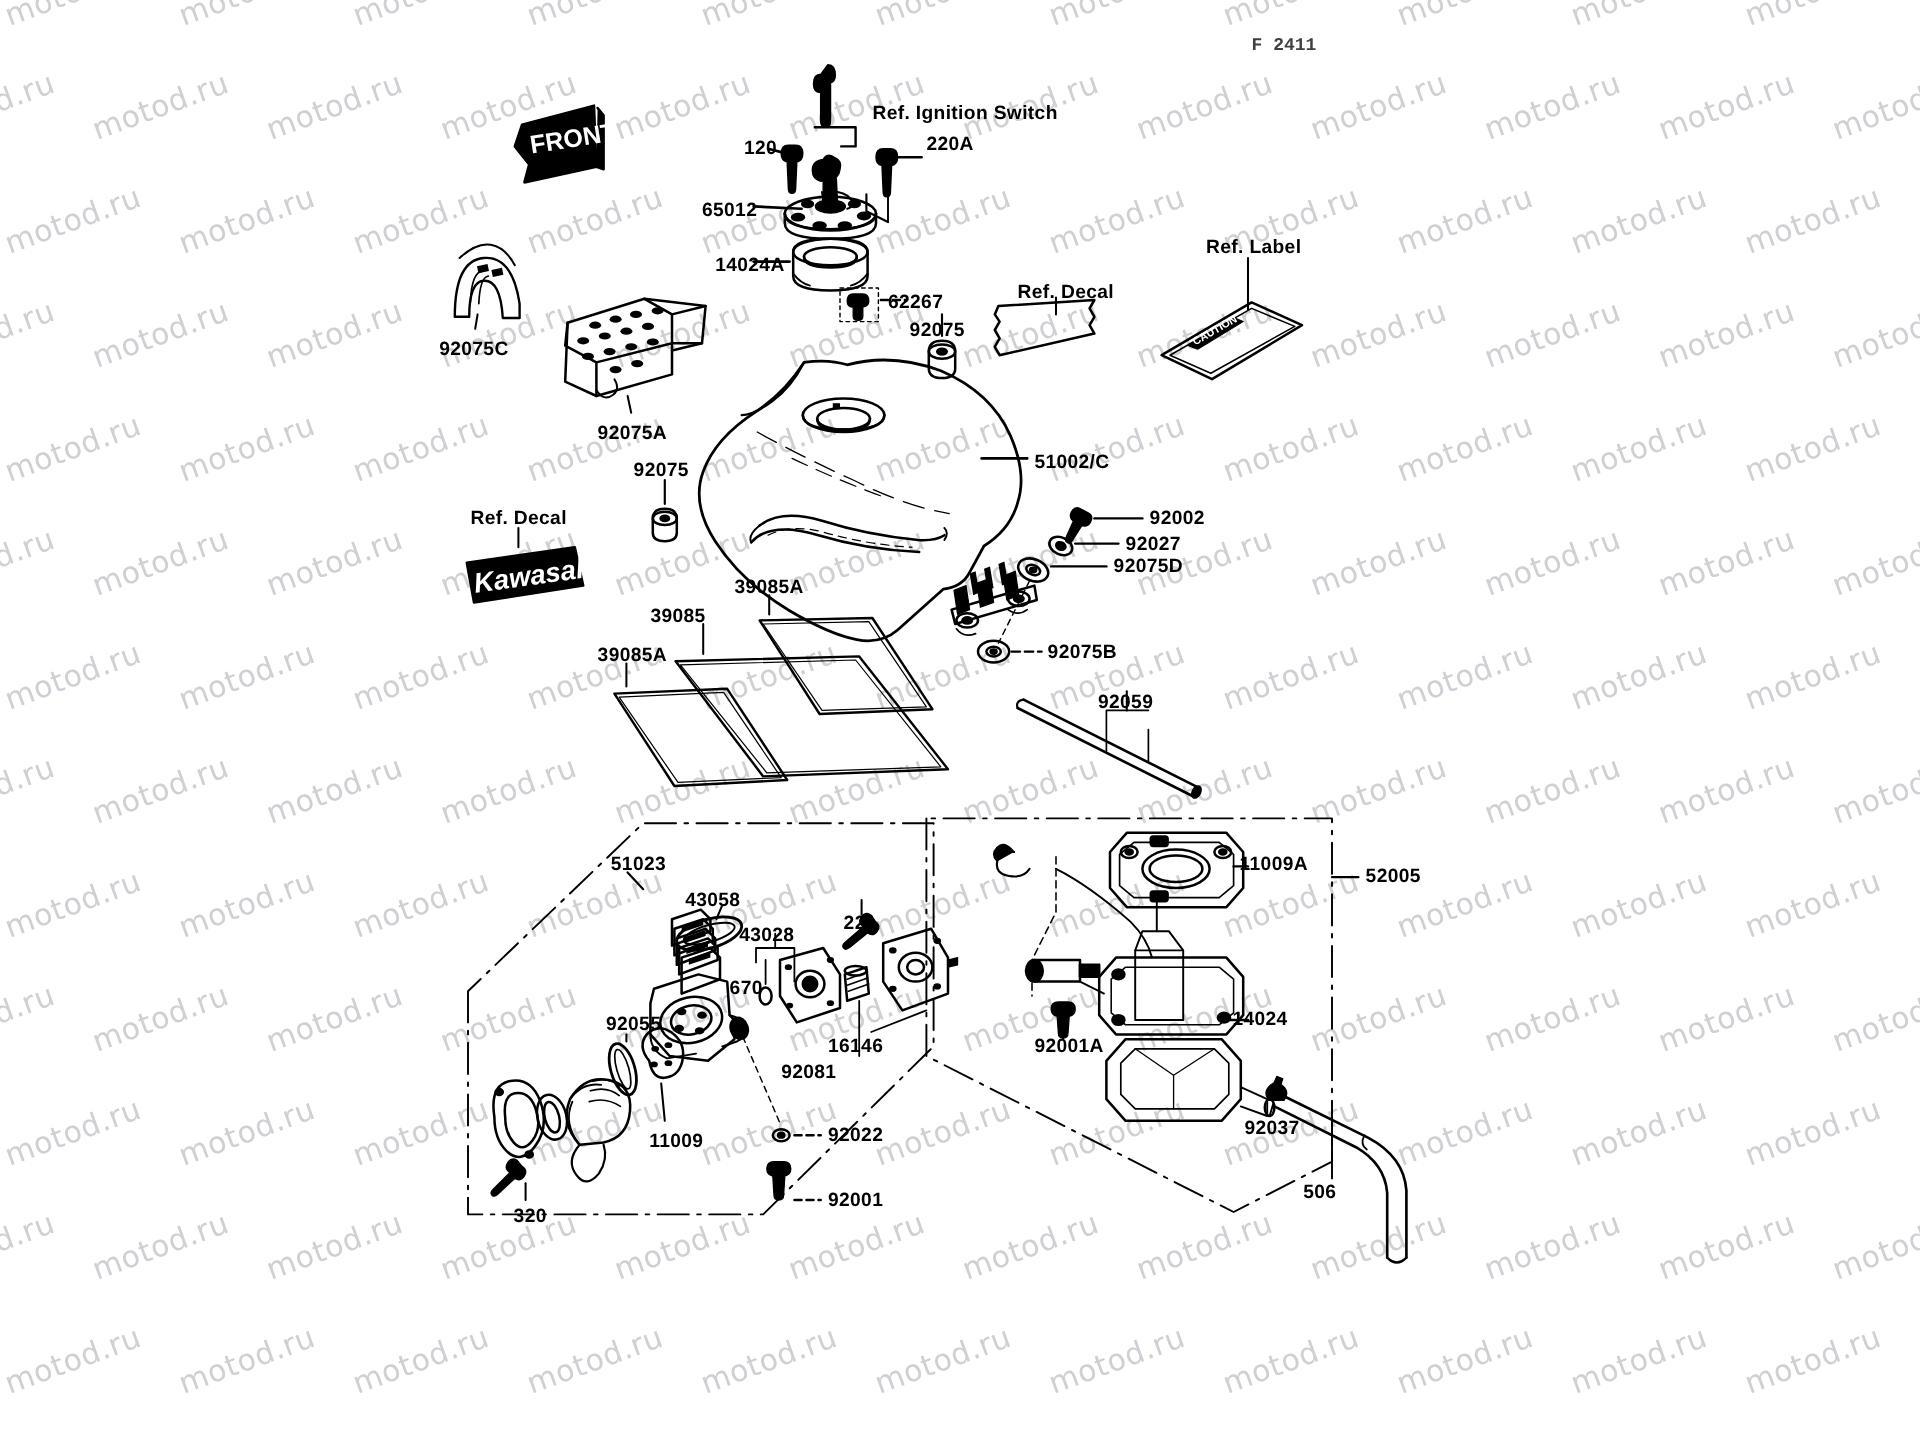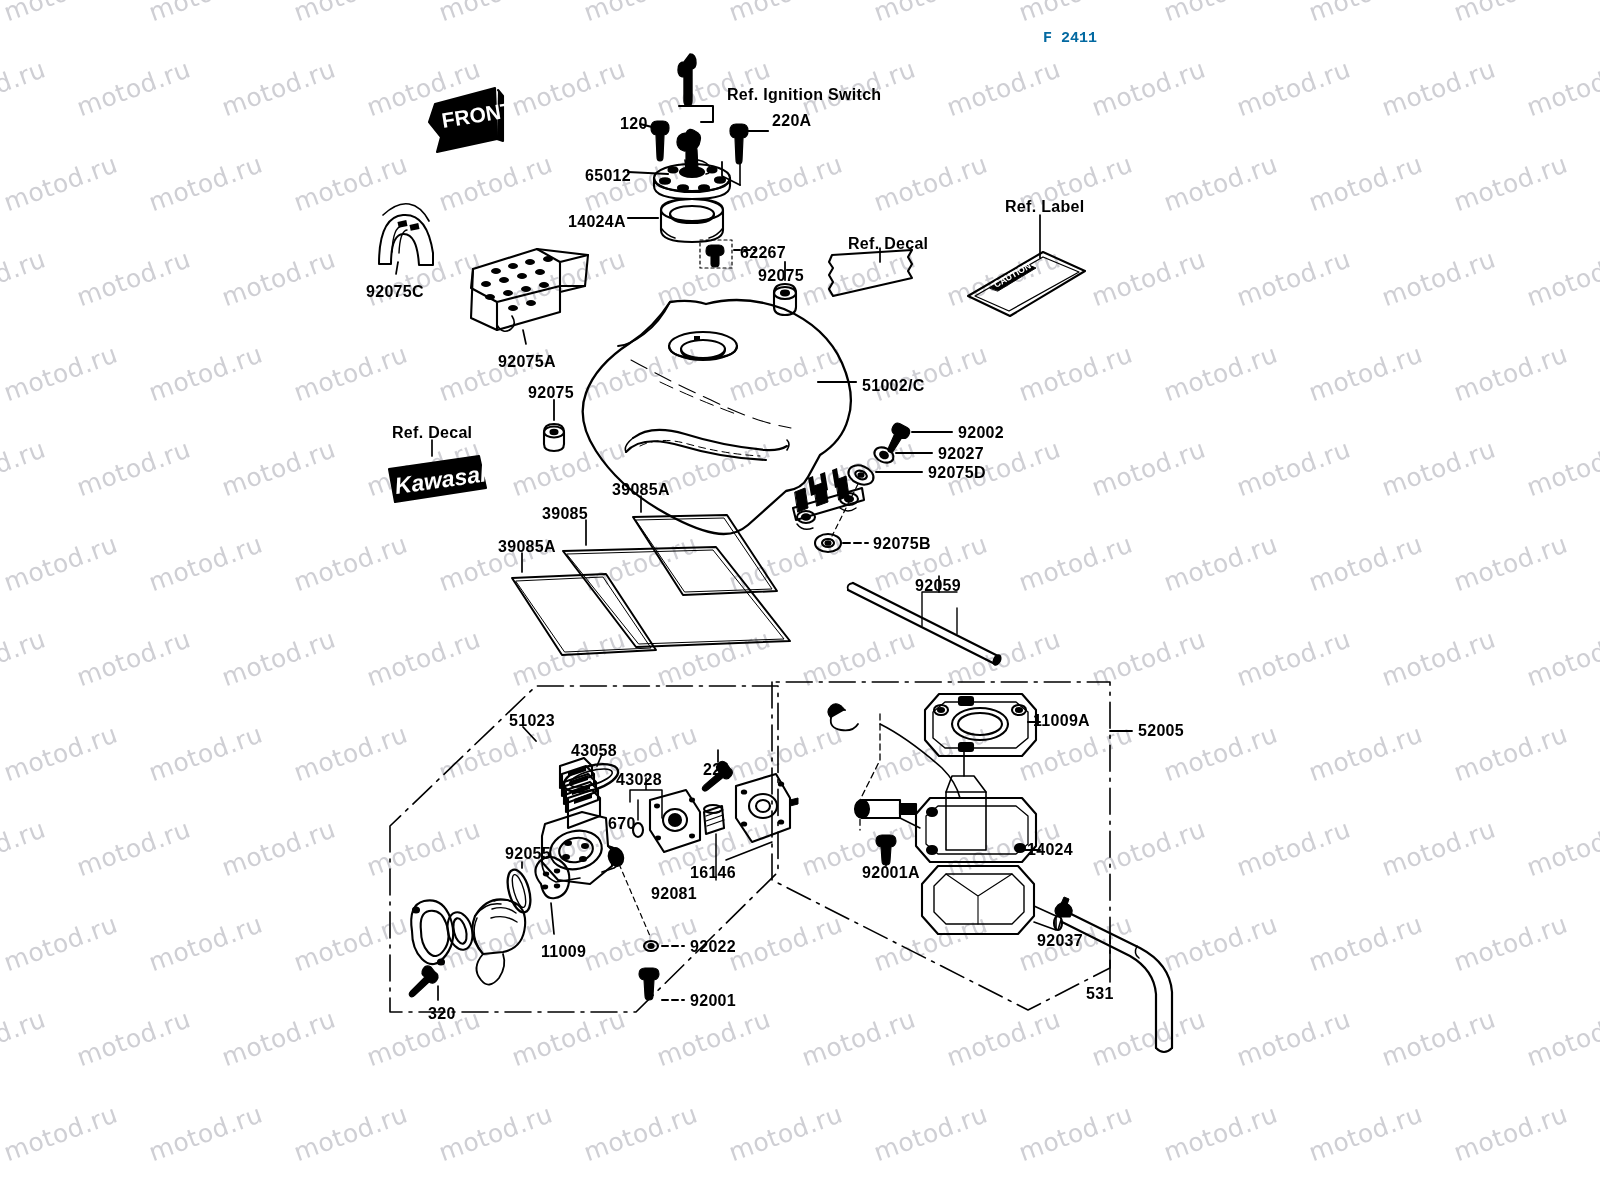--- a/index.html
+++ b/index.html
@@ -14,21 +14,21 @@
       font-family:"DejaVu Sans",sans-serif;letter-spacing:.5px;
       transform:rotate(-20deg);transform-origin:0 0;white-space:nowrap;}
 
   
   #art{position:absolute;inset:0;z-index:10;}
 
   
   .lbl{position:absolute;z-index:20;color:#000;font-weight:bold;
        font-family:"Liberation Sans",sans-serif;font-size:16px;
        white-space:nowrap;letter-spacing:.3px;}
-  .code{position:absolute;z-index:20;color:#0369a1;font-weight:bold;
+  .code{position:absolute;z-index:20;color:#404040;font-weight:bold;
        font-family:"Liberation Mono",monospace;font-size:15px;white-space:nowrap;}
 </style>
 </head>
 <body>
 
 <div id="stage">
 
   <div id="watermark">
       <div class="wm" style="color: rgb(207, 207, 212); left: 0px; top: 0px; transform: rotate(-20deg);">motod.ru</div>
       <div class="wm" style="color: rgb(207, 207, 212); left: 145px; top: 0px; transform: rotate(-20deg);">motod.ru</div>
@@ -622,21 +622,21 @@
   <div class="lbl" style="left:727px;top:86px">Ref. Ignition Switch</div>
   <div class="lbl" style="left:848px;top:235px">Ref. Decal</div>
   <div class="lbl" style="left:1005px;top:198px">Ref. Label</div>
   <div class="lbl" style="left:392px;top:424px">Ref. Decal</div>
 
   <div class="code" style="left:1043px;top:30px">F 2411</div>
 
   <div class="lbl" style="left:620px;top:115px">120</div>
   <div class="lbl" style="left:772px;top:112px">220A</div>
   <div class="lbl" style="left:585px;top:167px">65012</div>
-  <div class="lbl" style="left:568px;top:213px">14024A</div>
+  <div class="lbl" style="left:596px;top:213px">14024A</div>
   <div class="lbl" style="left:740px;top:244px">62267</div>
   <div class="lbl" style="left:758px;top:267px">92075</div>
   <div class="lbl" style="left:366px;top:283px">92075C</div>
   <div class="lbl" style="left:498px;top:353px">92075A</div>
   <div class="lbl" style="left:528px;top:384px">92075</div>
   <div class="lbl" style="left:862px;top:377px">51002/C</div>
   <div class="lbl" style="left:958px;top:424px">92002</div>
   <div class="lbl" style="left:938px;top:445px">92027</div>
   <div class="lbl" style="left:928px;top:464px">92075D</div>
   <div class="lbl" style="left:873px;top:535px">92075B</div>
@@ -656,15 +656,15 @@
   <div class="lbl" style="left:541px;top:943px">11009</div>
   <div class="lbl" style="left:428px;top:1005px">320</div>
   <div class="lbl" style="left:690px;top:938px">92022</div>
   <div class="lbl" style="left:690px;top:992px">92001</div>
 
   <div class="lbl" style="left:1033px;top:712px">11009A</div>
   <div class="lbl" style="left:1138px;top:722px">52005</div>
   <div class="lbl" style="left:1027px;top:841px">14024</div>
   <div class="lbl" style="left:862px;top:864px">92001A</div>
   <div class="lbl" style="left:1037px;top:932px">92037</div>
-  <div class="lbl" style="left:1086px;top:985px">531</div>
+  <div class="lbl" style="left:1086px;top:985px">506</div>
 
 </div>
 
 </body></html>

